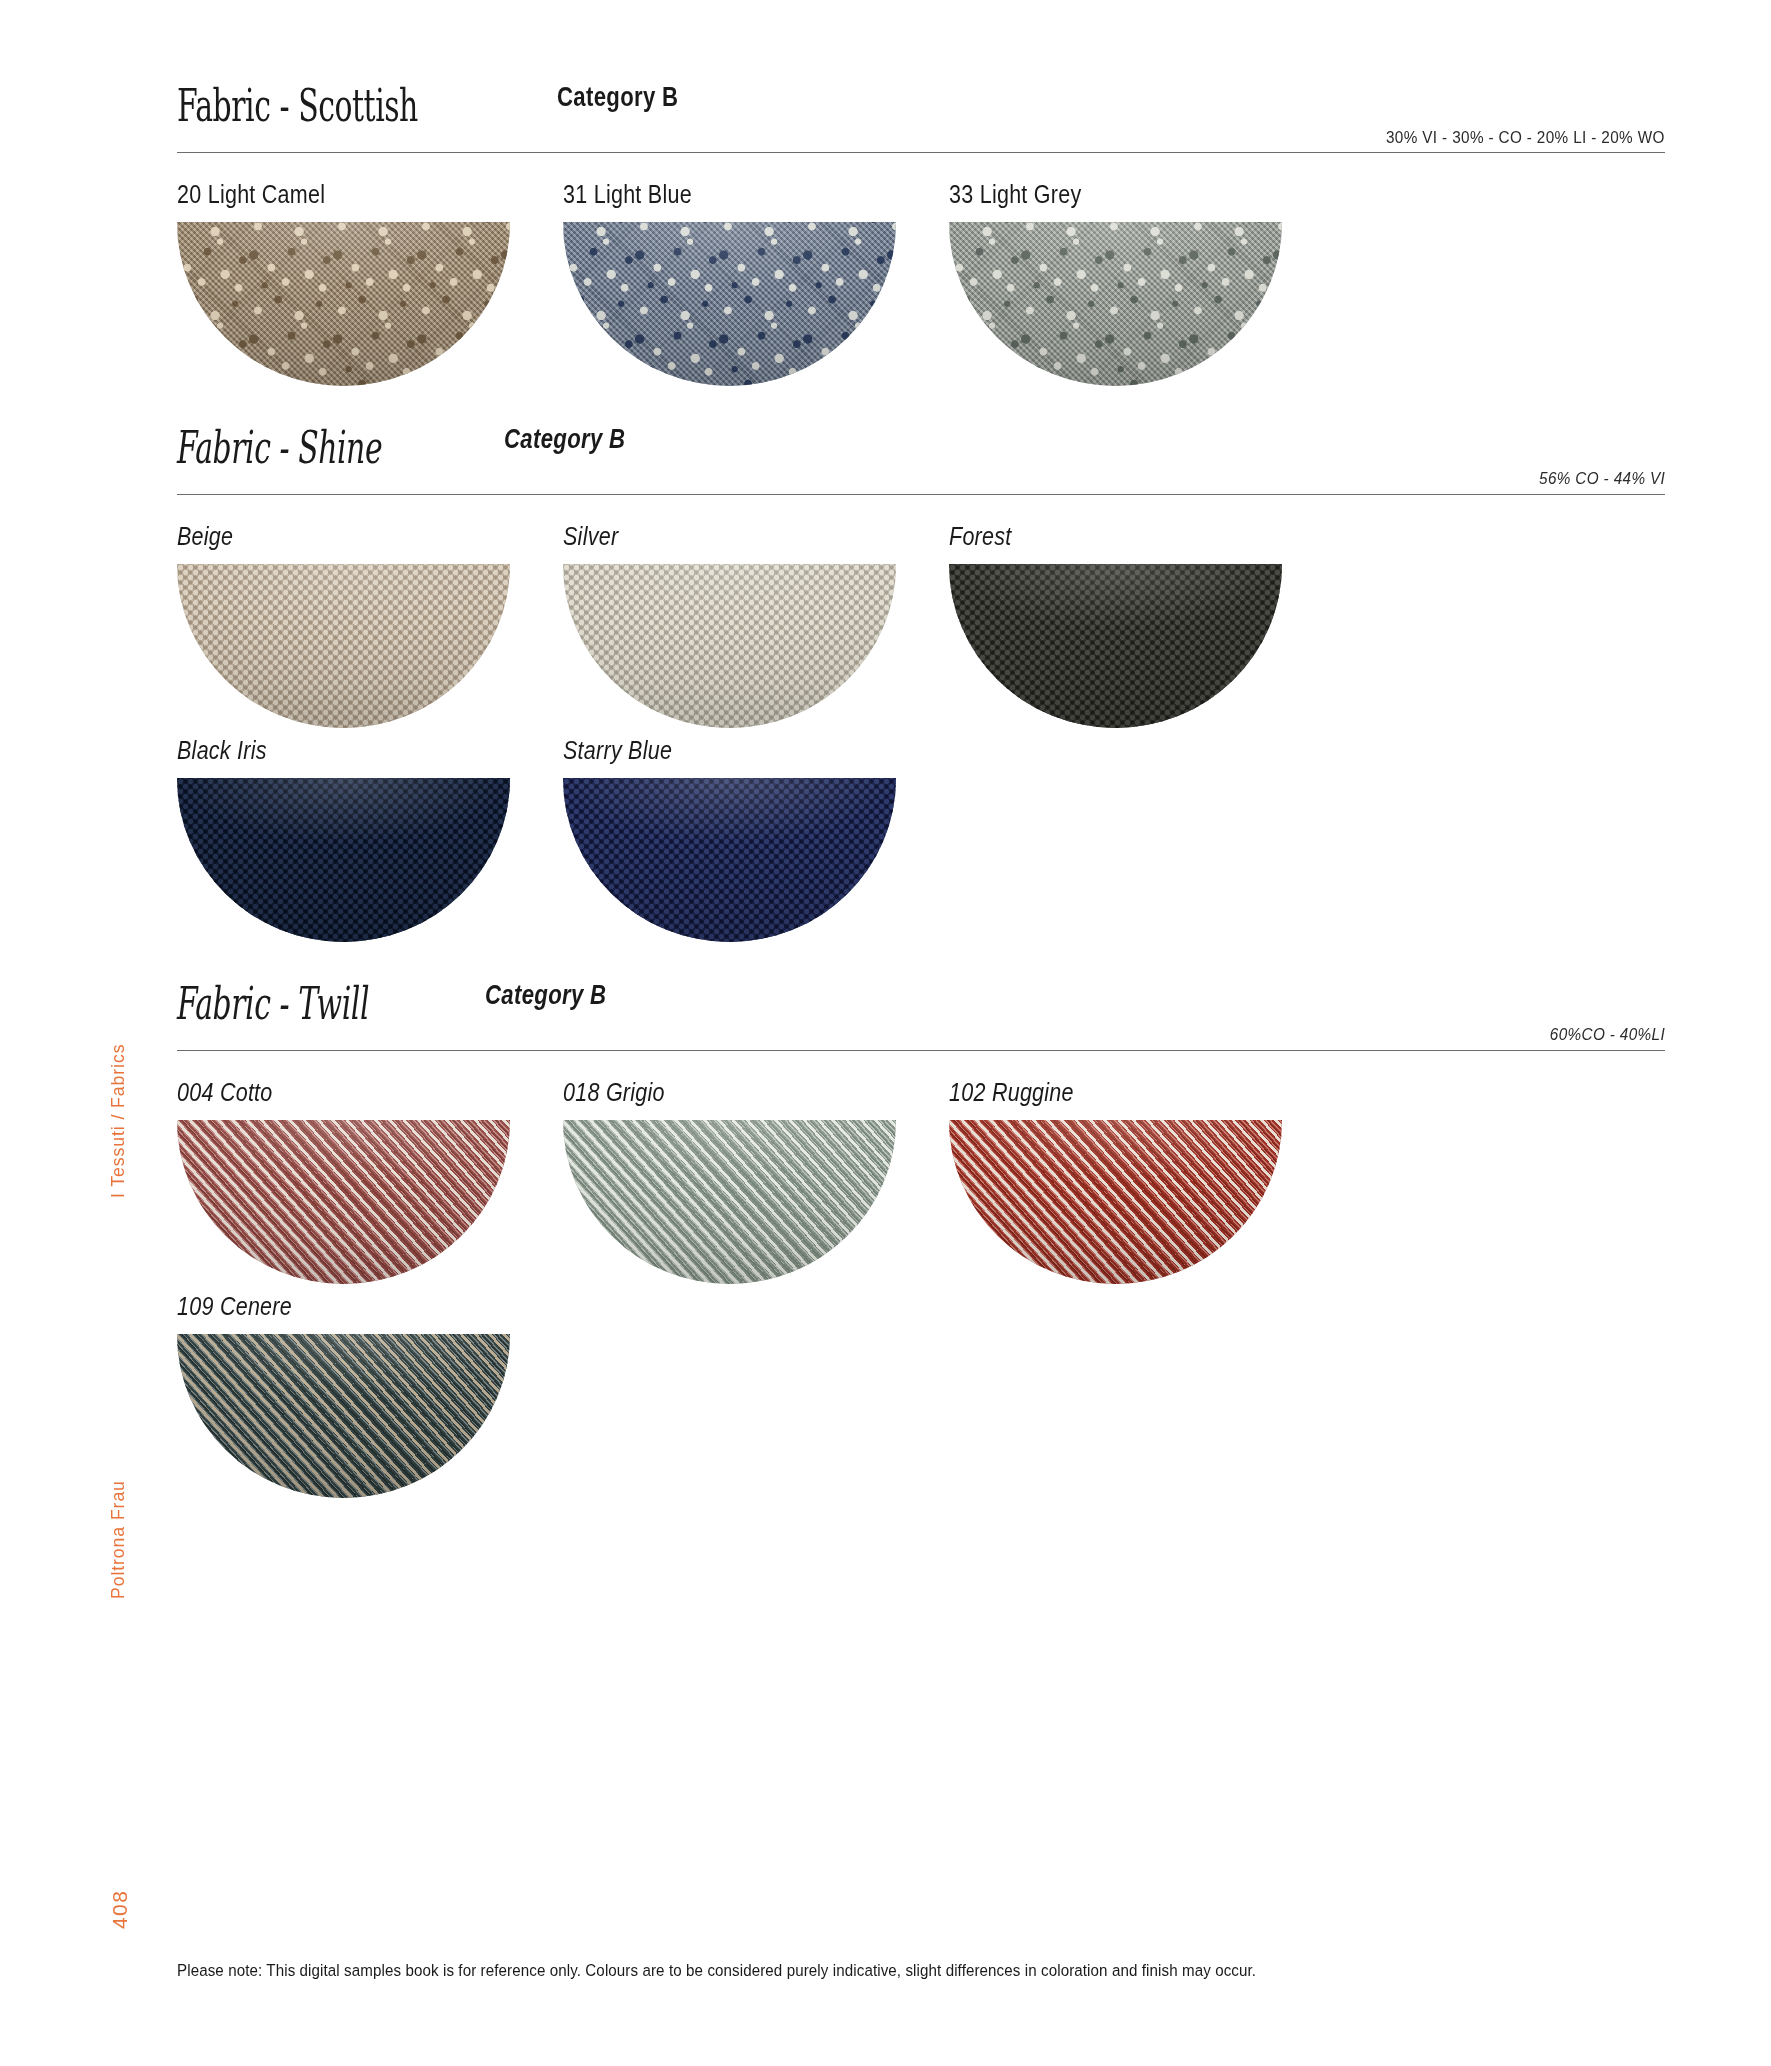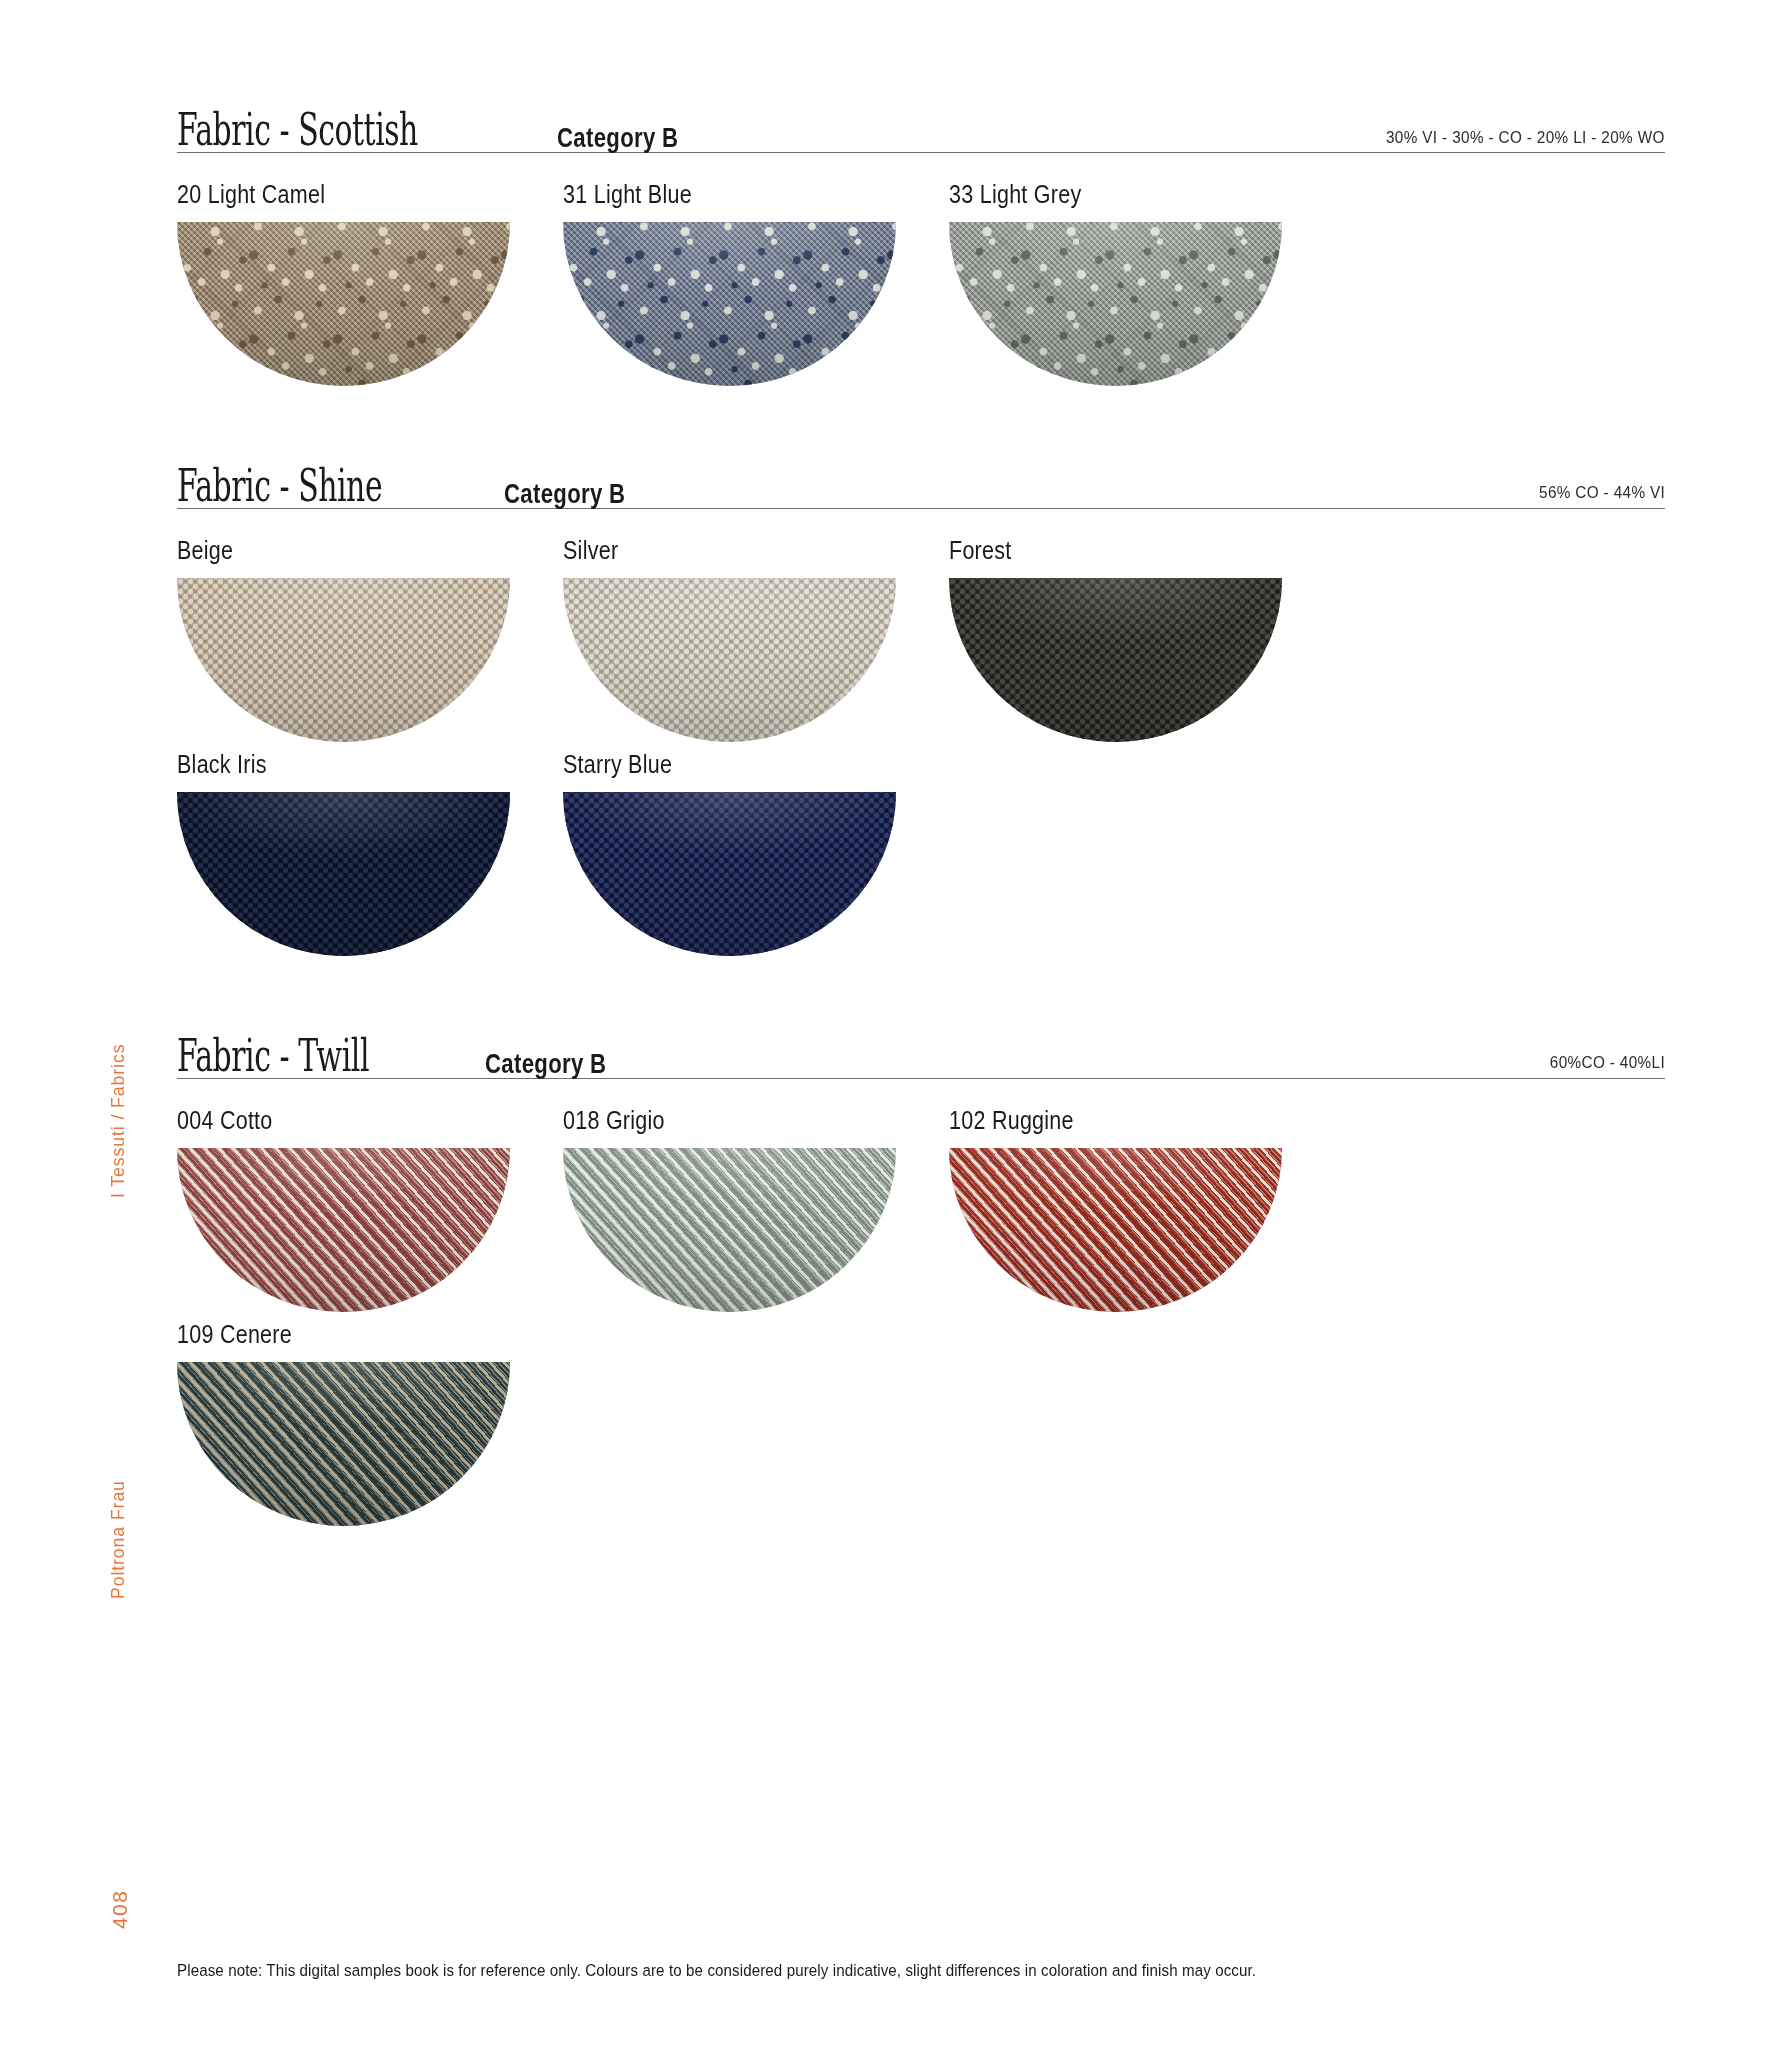--- a/index.html
+++ b/index.html
@@ -63,21 +63,21 @@
     left: 177px;
     top: 0;
     width: 1488px;
   }
 
   
   .group { position: relative; }
   .group-head {
     position: relative;
     display: flex;
-    align-items: flex-end;
+    align-items: flex-start;
     height: 68px;
   }
   .group-title {
     font-family: "DejaVu Serif", "Liberation Serif", serif;
     font-size: 44px;
     font-weight: 400;
     color: #1a1a1a;
     letter-spacing: -0.7px;
     transform: scaleX(0.68);
     transform-origin: left center;
@@ -213,21 +213,21 @@
     position: absolute;
     inset: 0;
     background:
       radial-gradient(120% 95% at 50% 0%,
         rgba(255,255,255,.16) 0%, rgba(255,255,255,0) 42%,
         rgba(0,0,0,.06) 78%, rgba(0,0,0,.13) 100%);
     pointer-events: none;
   }
 
   
-  .group + .group { margin-top: 45px; }
+  .group + .group { margin-top: 31px; font-style: italic; }
 
   
   .footer-note {
     position: absolute;
     left: 177px;
     top: 1961px;
     font-family: "Liberation Sans", sans-serif;
     font-size: 16.3px;
     color: #1a1a1a;
     letter-spacing: 0.1px;

